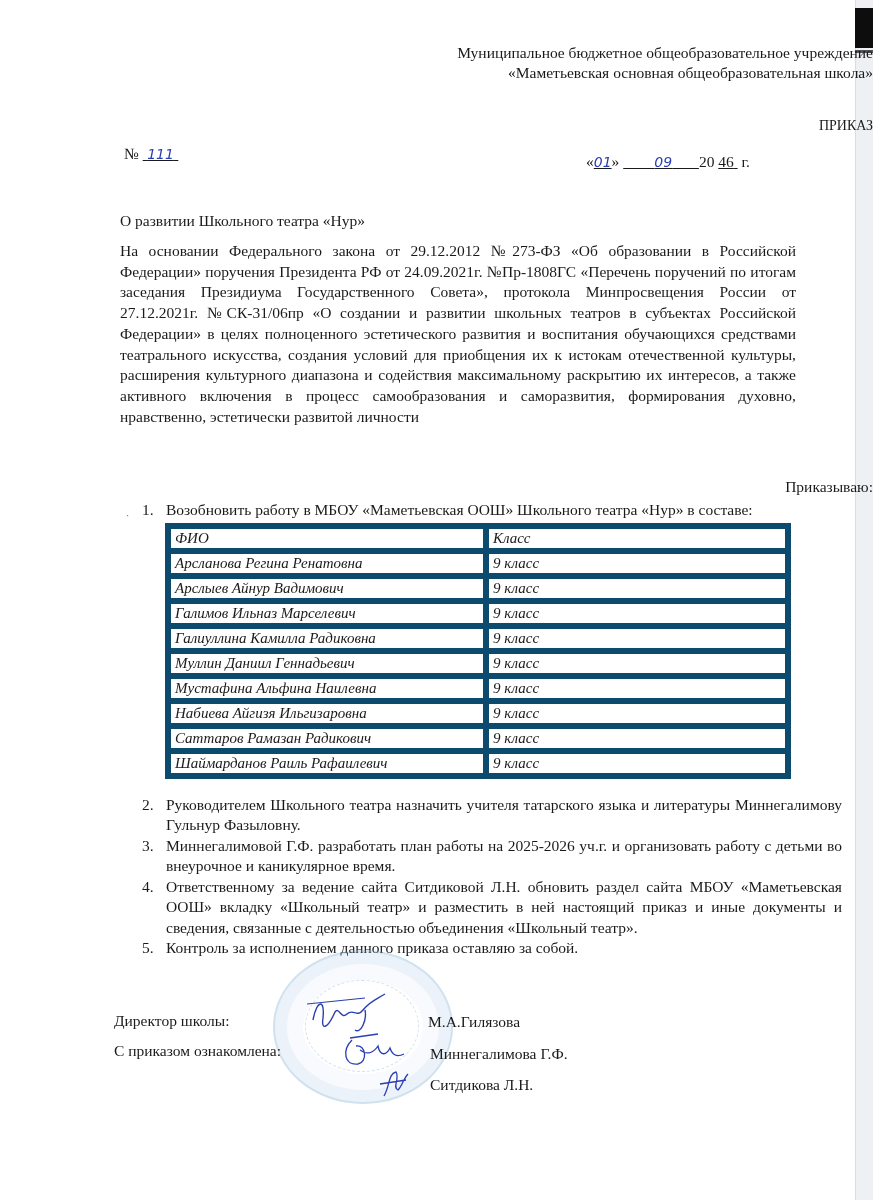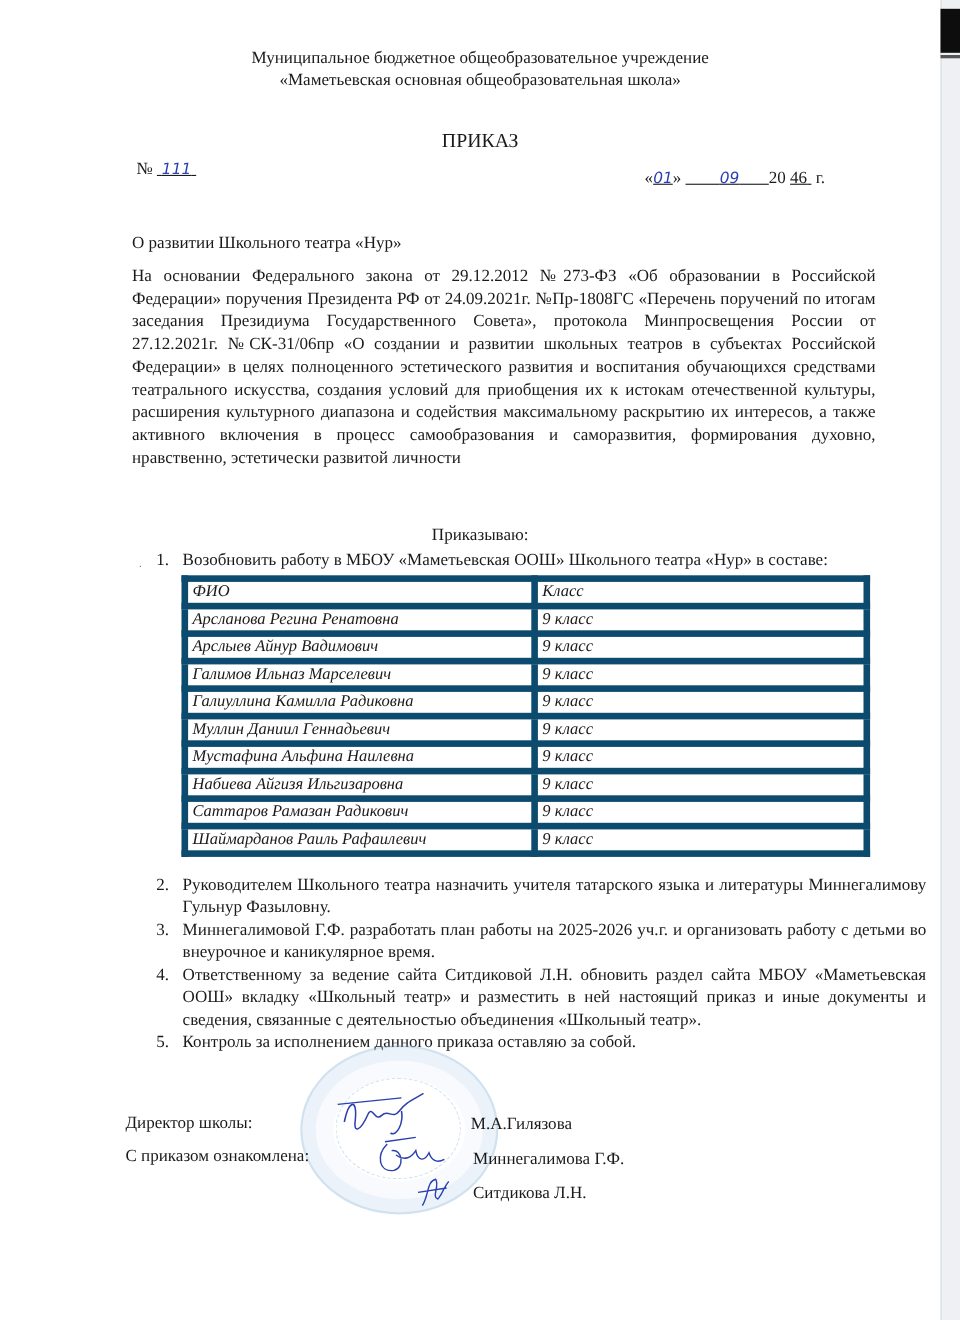--- a/index.html
+++ b/index.html
@@ -6,23 +6,23 @@
   body {
     width: 873px; height: 1200px; position: relative; overflow: hidden;
     background: #ffffff; color: #1a1a1a;
     font-family: "Liberation Serif", serif; font-size: 15.5px;
   }
   .edge-strip { position: absolute; left: 855px; top: 0; width: 18px; height: 1200px; background: #eef0f3; border-left: 1px solid #d9dce1; }
   .edge-dark { position: absolute; left: 855px; top: 8px; width: 18px; height: 40px; background: #0d0d0d; }
   .edge-line { position: absolute; left: 855px; top: 50px; width: 18px; height: 3px; background: #555; }
 
   .abs { position: absolute; }
-  .center { text-align: center; left: 0; width: 873px; }
+  .center { text-align: right; left: 0; width: 873px; }
   .org { top: 43px; line-height: 20px; font-size: 15.5px; }
-  .title { top: 118px; font-size: 18px; }
+  .title { top: 118px; font-size: 14px; }
   .num { left: 124px; top: 145px; }
   .num .hand, .date .hand { color: #2a3fb0; font-family: "DejaVu Sans", sans-serif; font-style: italic; font-size: 14px; text-decoration: underline; text-decoration-color: #1a1a1a; text-align: right; }
   .date { left: 586px; top: 153px; }
   .date .u { text-decoration: underline; }
   .subject { left: 120px; top: 212px; }
   .body-text { left: 120px; top: 241px; width: 676px; line-height: 20.7px; text-align: justify; }
   .order-head { top: 478px; }
 
   ol.items { position: absolute; left: 120px; top: 500px; width: 676px; margin: 0; padding: 0 0 0 46px; list-style: none; }
   ol.items li { position: relative; line-height: 20.5px; text-align: justify; }

